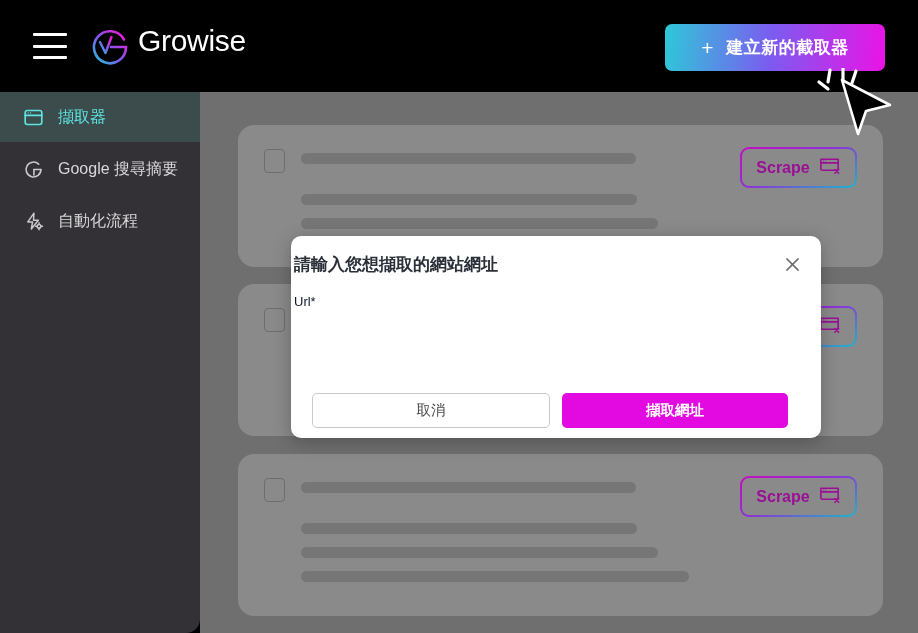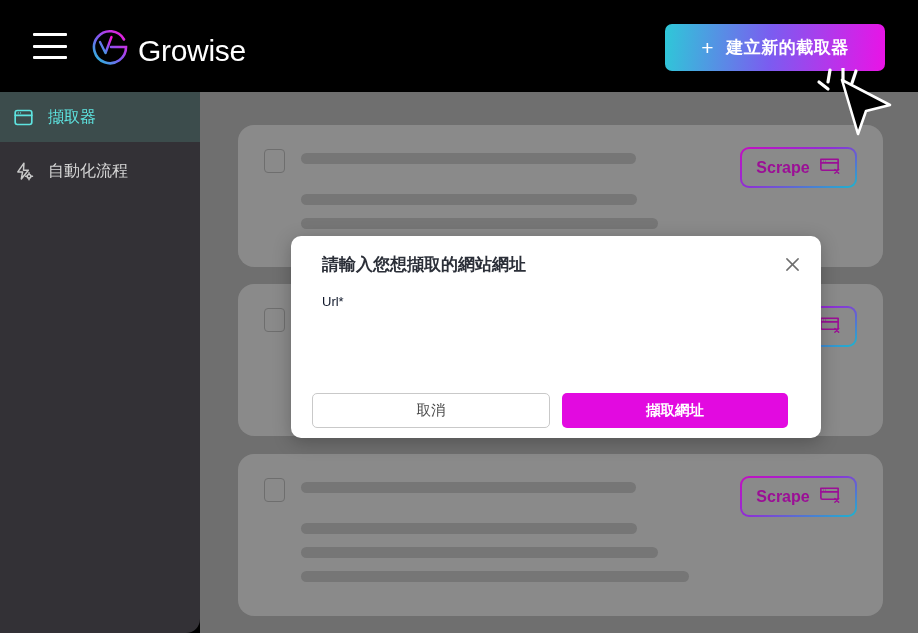--- a/index.html
+++ b/index.html
@@ -44,21 +44,21 @@
   .hamburger span {
     display: block;
     height: 3px;
     width: 100%;
     background: #ffffff;
     border-radius: 1px;
   }
 
   .brand {
     display: flex;
-    align-items: flex-end;
+    align-items: flex-start;
     margin-left: 23px;
     cursor: pointer;
   }
   .brand-mark { width: 40px; height: 40px; display: block; }
   .brand-name {
     margin-left: 8px;
     color: #ffffff;
     font-size: 30px;
     font-weight: 400;
     letter-spacing: -0.3px;
@@ -96,21 +96,21 @@
     background: #333136;
     border-bottom-right-radius: 14px;
     padding-top: 0px;
     z-index: 4;
   }
 
   .nav-item {
     display: flex;
     align-items: center;
     height: 50px;
-    padding-left: 12px;
+    padding-left: 22px;
     gap: 14px;
     cursor: pointer;
     color: #d8d8d8;
     font-size: 16px;
   }
   .nav-item.active {
     background: #3c4c4c;
     color: #5ee4e0;
   }
   .nav-item .nav-icon {
@@ -197,21 +197,21 @@
 
   
   .modal {
     position: absolute;
     left: 291px; top: 236px;
     width: 530px;
     height: 202px;
     background: #ffffff;
     border-radius: 10px;
     box-shadow: 0 4px 18px rgba(0,0,0,0.25);
-    padding: 19px 21px 0 31px;
+    padding: 19px 21px 0 3px;
     z-index: 10;
   }
   .modal-title {
     color: #2b2f38;
     font-size: 17px;
     font-weight: 700;
     line-height: 1.2;
   }
   .modal-close {
     position: absolute;
@@ -322,20 +322,30 @@
           <line x1="2.5" y1="9.5" x2="21.5" y2="9.5"></line>
           <circle cx="6" cy="6.8" r="0.7" fill="#5ee4e0" stroke="none"></circle>
           <circle cx="8.6" cy="6.8" r="0.7" fill="#5ee4e0" stroke="none"></circle>
         </svg>
       </span>
       <span class="nav-label">擷取器</span>
     </div>
 
     <div class="nav-gap"></div>
 
+    <div class="nav-item">
+      <span class="nav-icon">
+        <svg width="21" height="21" viewBox="0 0 24 24" fill="none" stroke="#c9c9c9" stroke-width="1.8" stroke-linecap="round">
+          <path d="M20.5 12a8.5 8.5 0 1 1-2.6-6.1"></path>
+          <path d="M20.5 12h-8" stroke-width="1.8"></path>
+          <path d="M12.5 12 v6.4" stroke-width="1.8"></path>
+        </svg>
+      </span>
+      <span class="nav-label">Google 搜尋摘要</span>
+    </div>
 
     <div class="nav-gap"></div>
 
     <div class="nav-item">
       <span class="nav-icon">
         <svg width="21" height="21" viewBox="0 0 24 24" fill="none" stroke="#c9c9c9" stroke-width="1.7" stroke-linecap="round" stroke-linejoin="round">
           <path d="M12.5 2.5 L5.5 12.5 L11 12.5 L9.5 20.5 L17.5 10.5 L12 10.5 Z"></path>
           <circle cx="18.3" cy="17.4" r="2.1"></circle>
           <path d="M18.3 14.6 v-1.1 M18.3 21.3 v-1.1 M15.5 17.4 h-1.1 M21.2 17.4 h1.1"></path>
         </svg>

